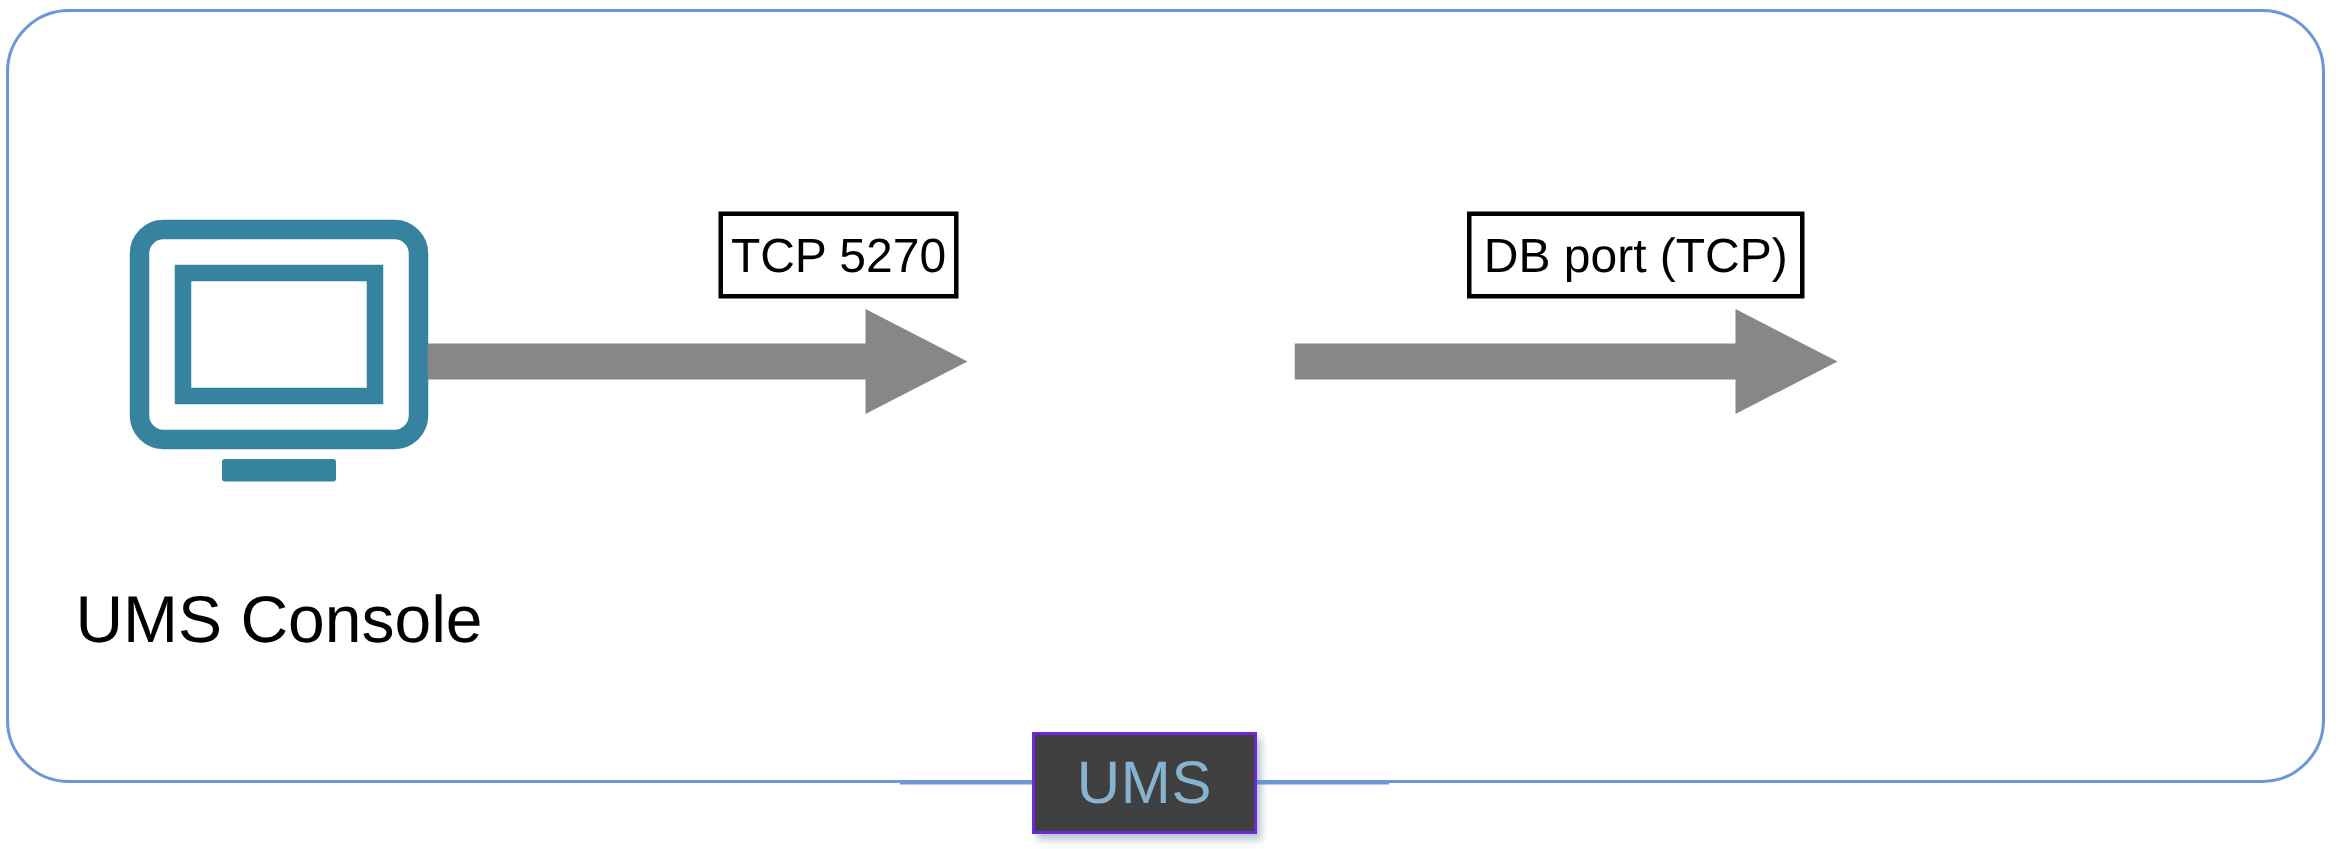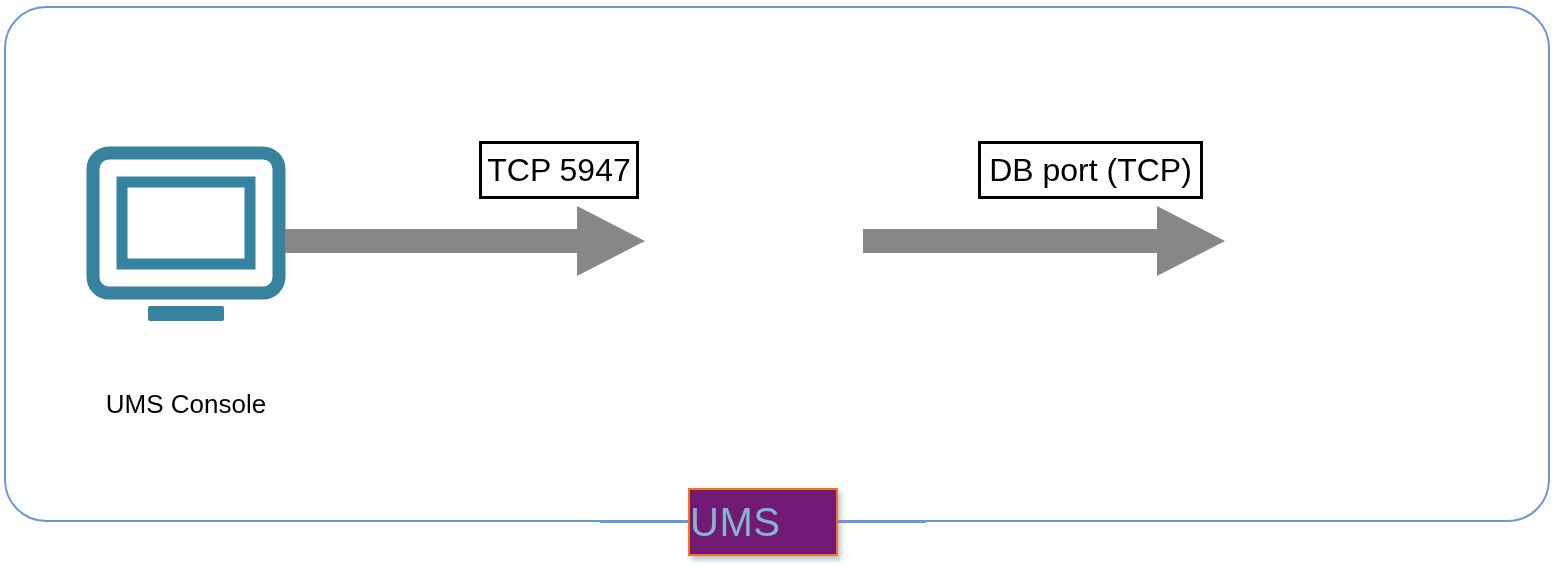--- a/index.html
+++ b/index.html
@@ -37,21 +37,21 @@
     position: absolute;
     display: flex;
     flex-direction: column;
     align-items: center;
   }
   .node-icon {
     display: block;
   }
   .node-caption {
     font-family: "Liberation Sans", sans-serif;
-    font-size: 26px;
+    font-size: 44px;
     color: #000000;
     line-height: 1;
     white-space: nowrap;
     text-align: center;
   }
 
   #node-console { left: 36px;  top: 146px; width: 300px; }
   #node-server  { left: 620px; top: 136px; width: 280px; }
   #node-db      { left: 1225px; top: 140px; width: 270px; }
 
@@ -91,27 +91,27 @@
   }
   #badge-line-left  { left: 600px; width: 90px; }
   #badge-line-right { left: 836px; width: 90px; }
 
   .ums-badge {
     position: absolute;
     left: 688px;
     top: 488px;
     width: 150px;
     height: 68px;
-    background: #701a75;
-    border: 2px solid #f97316;
+    background: #404040;
+    border: 2px solid #6d28d9;
     box-sizing: border-box;
     box-shadow: 3px 4px 5px rgba(90, 130, 160, 0.45);
     display: flex;
     align-items: center;
-    justify-content: flex-start;
+    justify-content: center;
   }
   .ums-badge-text {
     font-family: "Liberation Sans", sans-serif;
     font-size: 40px;
     color: #86b3cf;
     line-height: 1;
     letter-spacing: 0.5px;
   }
 </style>
 </head>
@@ -139,21 +139,21 @@
       <path d="M 0 23 L 292 23 L 292 0 L 360 35 L 292 70 L 292 47 L 0 47 Z" fill="#878787"></path>
     </svg>
   </span>
 
   <span class="arrow" style="left:863px; top:206px;">
     <svg width="362" height="70" viewBox="0 0 362 70" xmlns="http://www.w3.org/2000/svg">
       <path d="M 0 23 L 294 23 L 294 0 L 362 35 L 294 70 L 294 47 L 0 47 Z" fill="#878787"></path>
     </svg>
   </span>
 
-  <div class="port-label" id="label-tcp8443">TCP 5947</div>
+  <div class="port-label" id="label-tcp8443">TCP 5270</div>
 
   <div class="port-label" id="label-dbport">DB port (TCP)</div>
 
   <div class="badge-line" id="badge-line-left"></div>
   <div class="badge-line" id="badge-line-right"></div>
   <div class="ums-badge">
     <span class="ums-badge-text">UMS</span>
   </div>
 
 </div>

